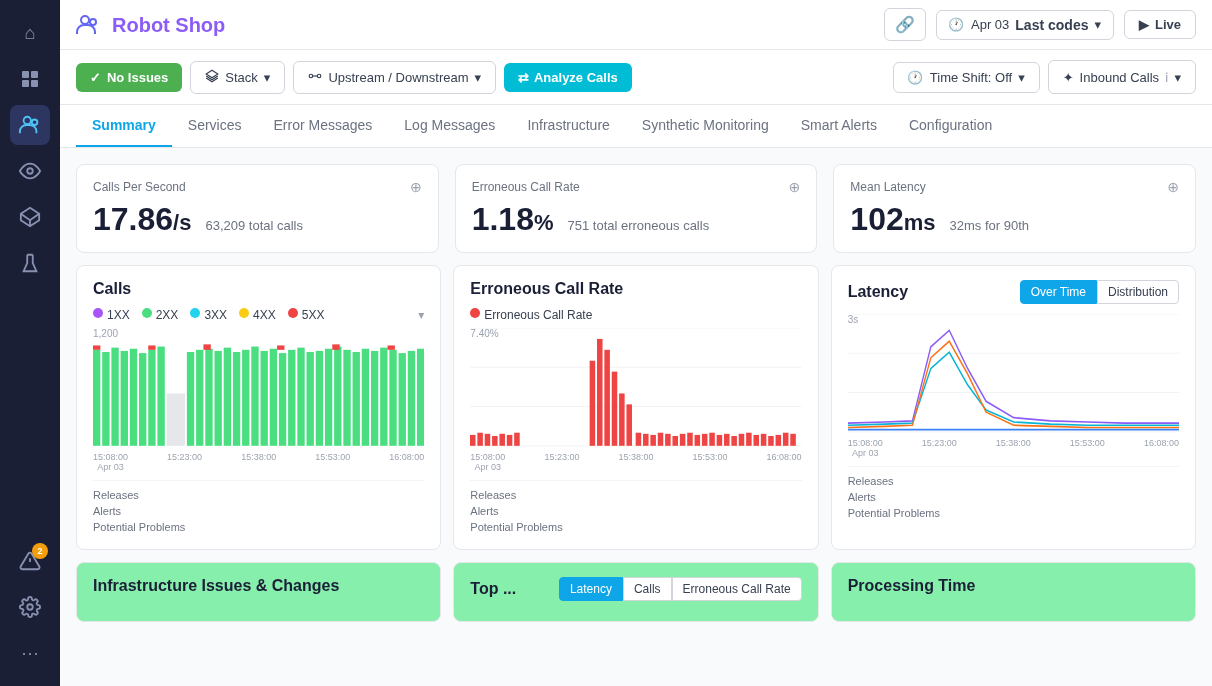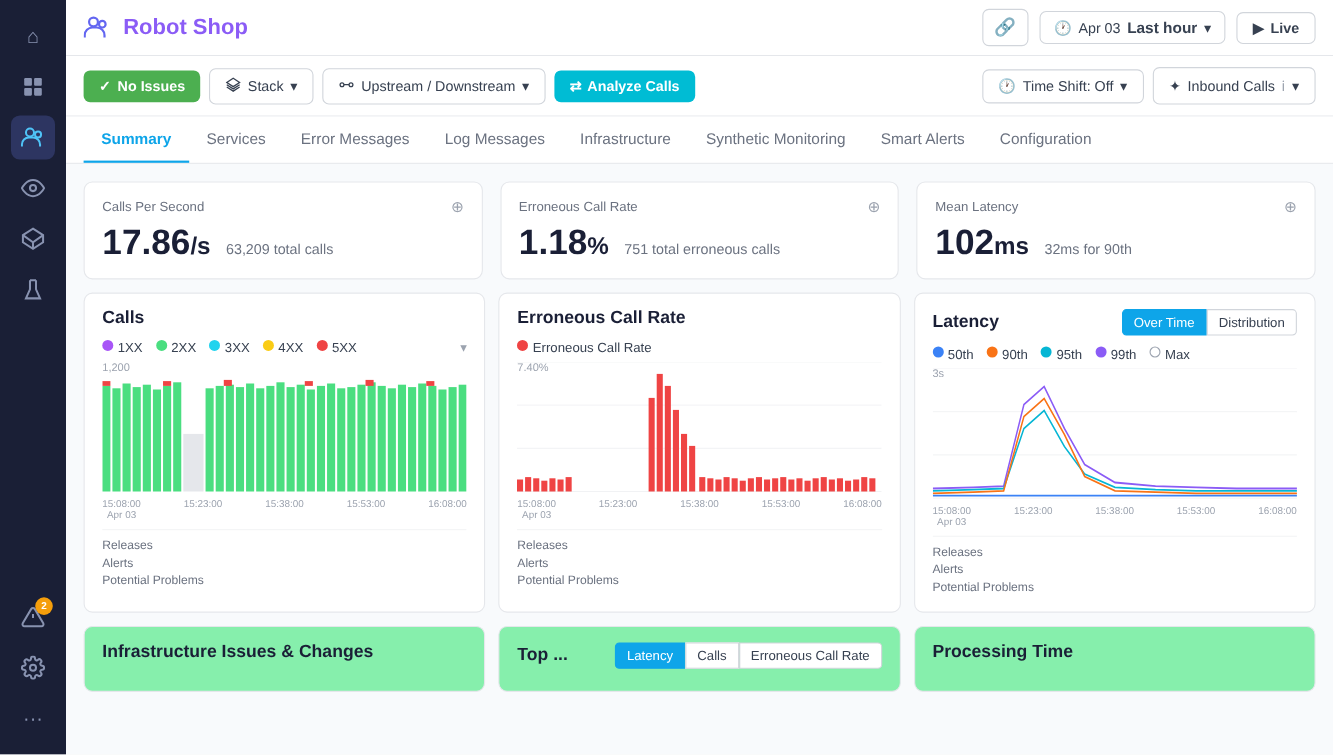--- a/index.html
+++ b/index.html
@@ -443,21 +443,21 @@
           <circle cx="17" cy="9" r="3"></circle>
           <path d="M1 21v-2a7 7 0 0 1 7-7h4a7 7 0 0 1 7 7v2"></path>
         </svg>
       <span>Robot Shop</span>
     </div>
     <div class="header-right">
       <button class="btn-link-icon">🔗</button>
       <button class="btn-time">
         <span>🕐</span>
         <span>Apr 03</span>
-        <strong>Last hour</strong>
+        <strong>Last codes</strong>
         <span>▾</span>
       </button>
       <button class="btn-live">
         <span>▶</span>
         <span>Live</span>
       </button>
     </div>
   </div>
 
   <div class="toolbar">
@@ -748,42 +748,20 @@
       </div>
 
       <div class="chart-card">
         <div class="chart-header">
           <span class="chart-title">Latency</span>
           <div class="chart-btn-group">
             <button class="cbtn active">Over Time</button>
             <button class="cbtn">Distribution</button>
           </div>
         </div>
-        <div class="legend">
-          <div class="legend-item">
-            <div class="legend-dot" style="background:#3b82f6;"></div>
-            <span>50th</span>
-          </div>
-          <div class="legend-item">
-            <div class="legend-dot" style="background:#f97316;"></div>
-            <span>90th</span>
-          </div>
-          <div class="legend-item">
-            <div class="legend-dot" style="background:#06b6d4;"></div>
-            <span>95th</span>
-          </div>
-          <div class="legend-item">
-            <div class="legend-dot" style="background:#8b5cf6;"></div>
-            <span>99th</span>
-          </div>
-          <div class="legend-item">
-            <div class="legend-empty-circle"></div>
-            <span>Max</span>
-          </div>
-        </div>
         <div class="chart-area">
           <span class="chart-y-label">3s</span>
           <svg class="chart-svg" viewBox="0 0 360 110" preserveAspectRatio="none">
 
             <line x1="0" y1="0" x2="360" y2="0" stroke="#e5e7eb" stroke-width="0.5"></line>
             <line x1="0" y1="36" x2="360" y2="36" stroke="#e5e7eb" stroke-width="0.5"></line>
             <line x1="0" y1="72" x2="360" y2="72" stroke="#e5e7eb" stroke-width="0.5"></line>
             <line x1="0" y1="108" x2="360" y2="108" stroke="#e5e7eb" stroke-width="0.5"></line>
 
             <polyline points="0,100 40,99 70,98 90,30 110,15 130,50 150,80 180,95 220,98 260,99 300,100 360,100" fill="none" stroke="#8b5cf6" stroke-width="1.5"></polyline>

